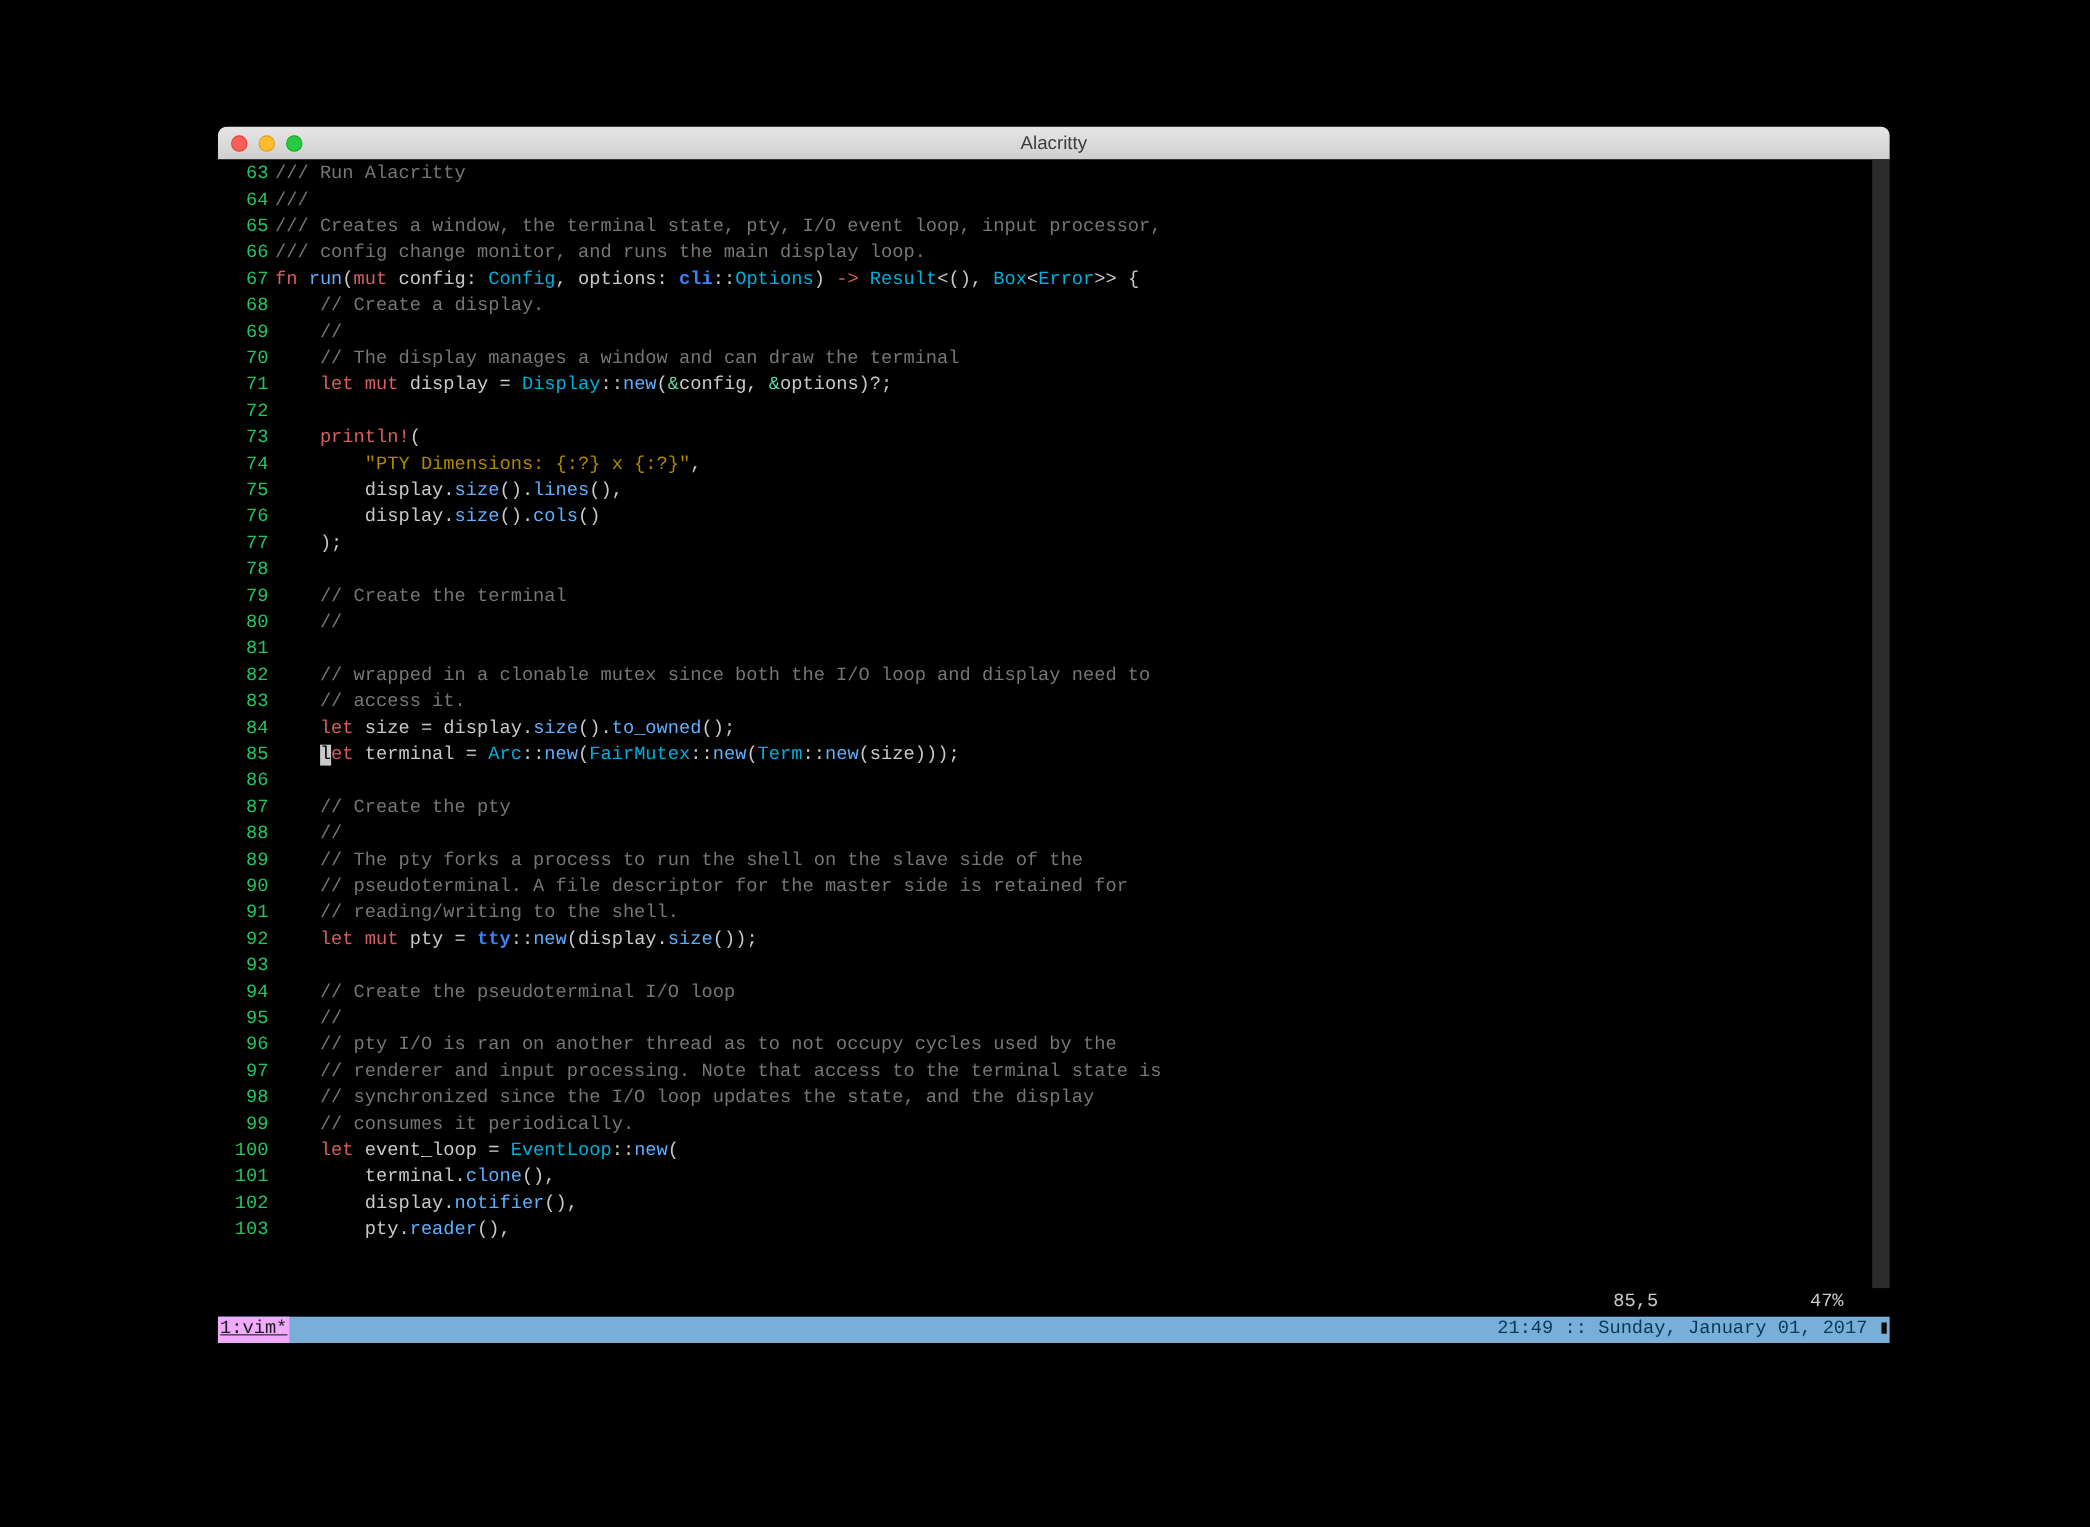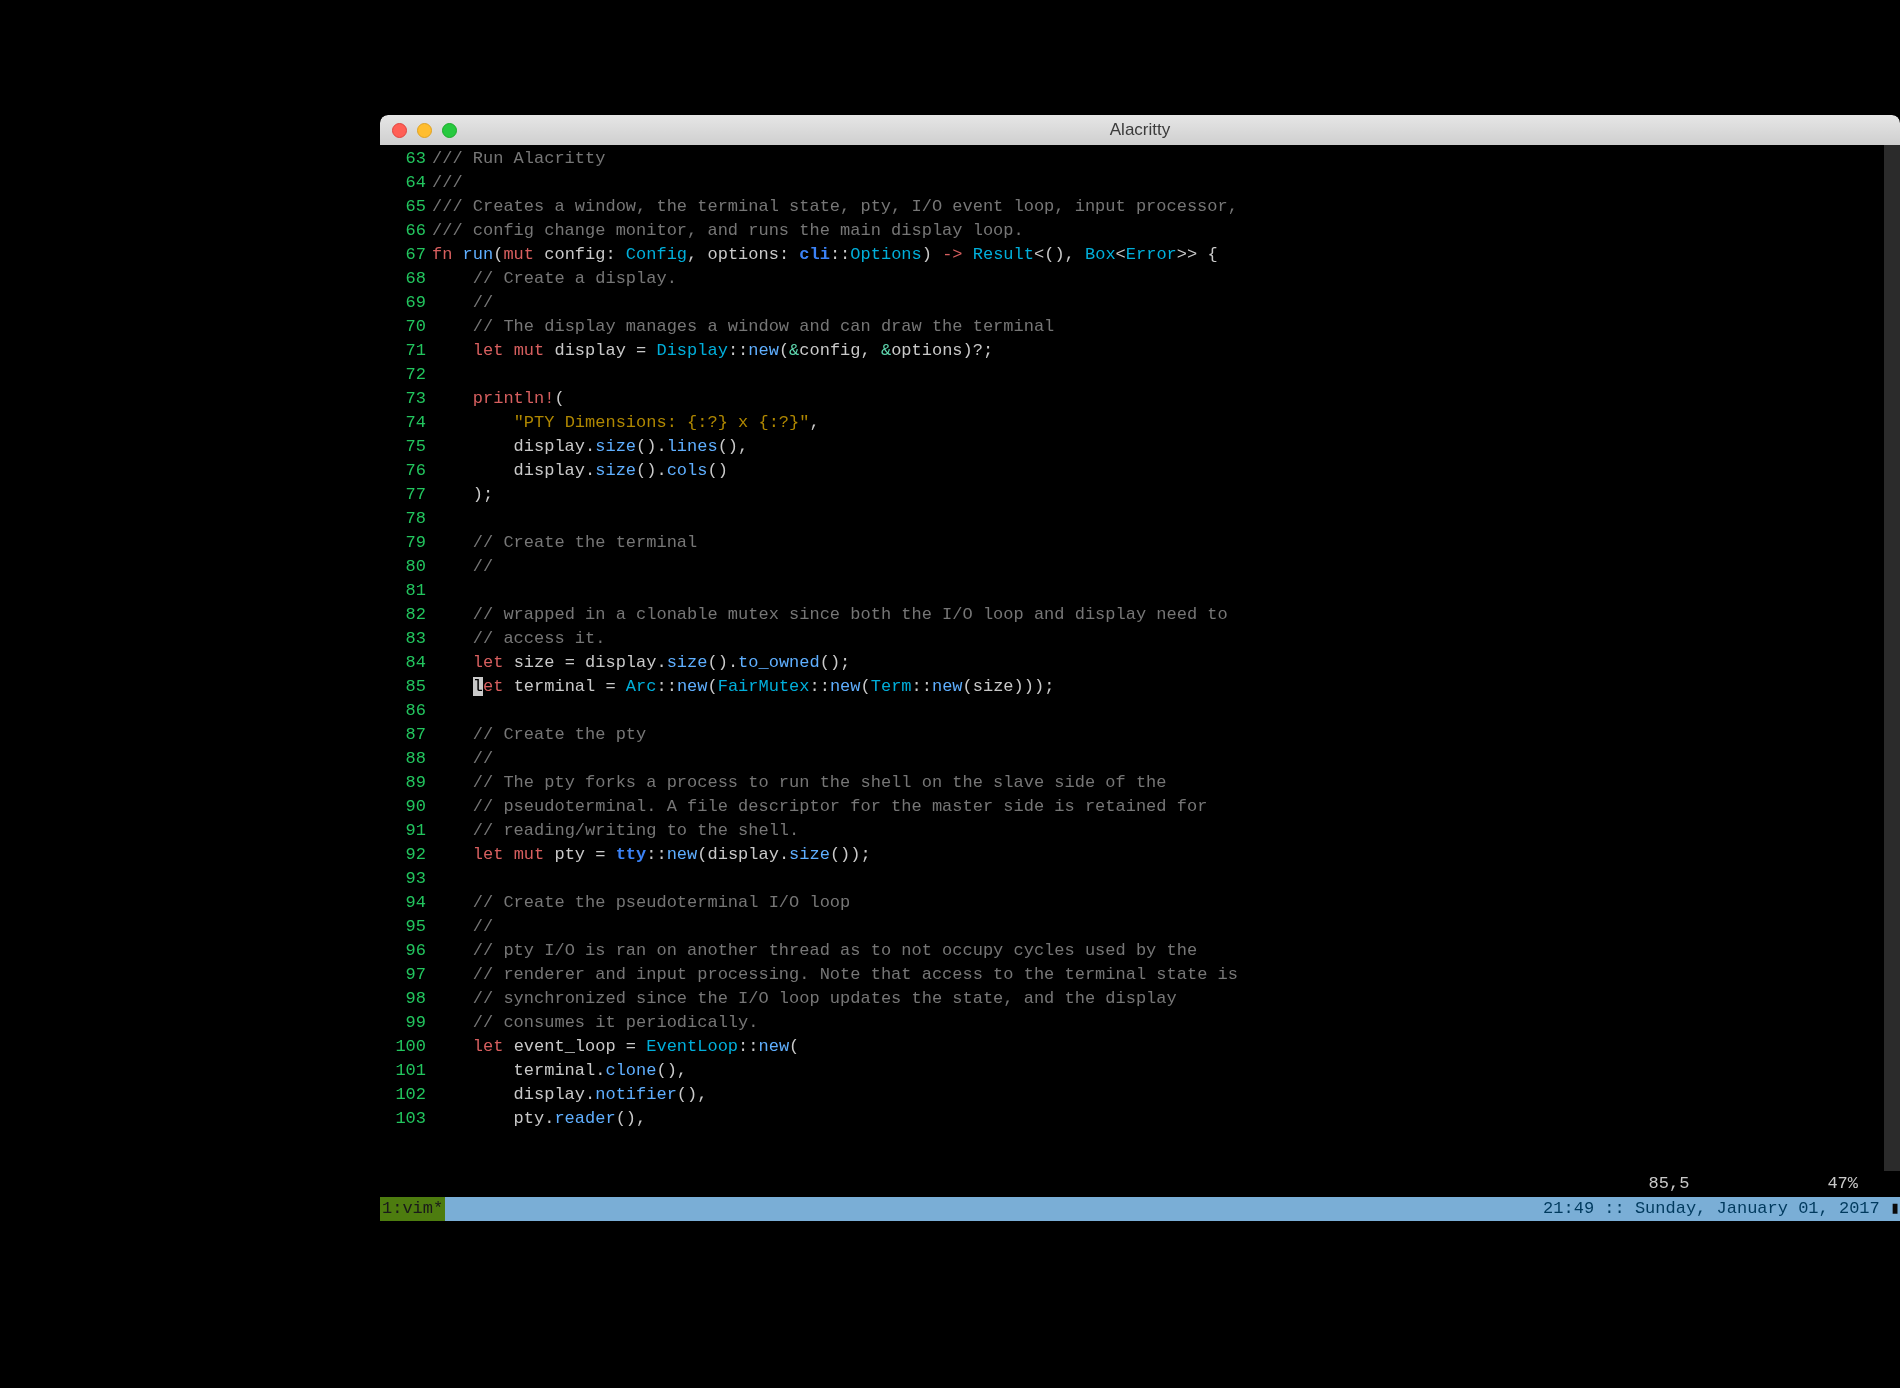--- a/index.html
+++ b/index.html
@@ -10,21 +10,21 @@
     font-family: Menlo, Monaco, "Courier New", monospace;
     font-size: 20px;
     overflow: hidden;
   }
   .letterbox {
     width: 1900px;
     height: 1336px;
     background: #000;
     display: flex;
     align-items: center;
-    justify-content: flex-end;
+    justify-content: center;
     padding-left: 16px;
   }
   .window {
     width: 1520px;
     height: 1106px;
     background: #000;
     border-radius: 8px 8px 0 0;
     position: relative;
     overflow: hidden;
   }
@@ -138,23 +138,24 @@
     right: 0;
     bottom: 0;
     height: 24px;
     background: #7aaed6;
     color: #1a1a1a;
     font-size: 17px;
     display: flex;
     align-items: center;
   }
   .tmux-left {
-    background: #4d7c0f;
+    background: #f0abfc;
     color: #1a1a1a;
     padding: 0 2px;
+    text-decoration: underline;
     height: 100%;
     display: flex;
     align-items: center;
   }
   .tmux-right {
     margin-left: auto;
     padding-right: 6px;
     color: #003a5e;
   }
   .tmux-caret {

